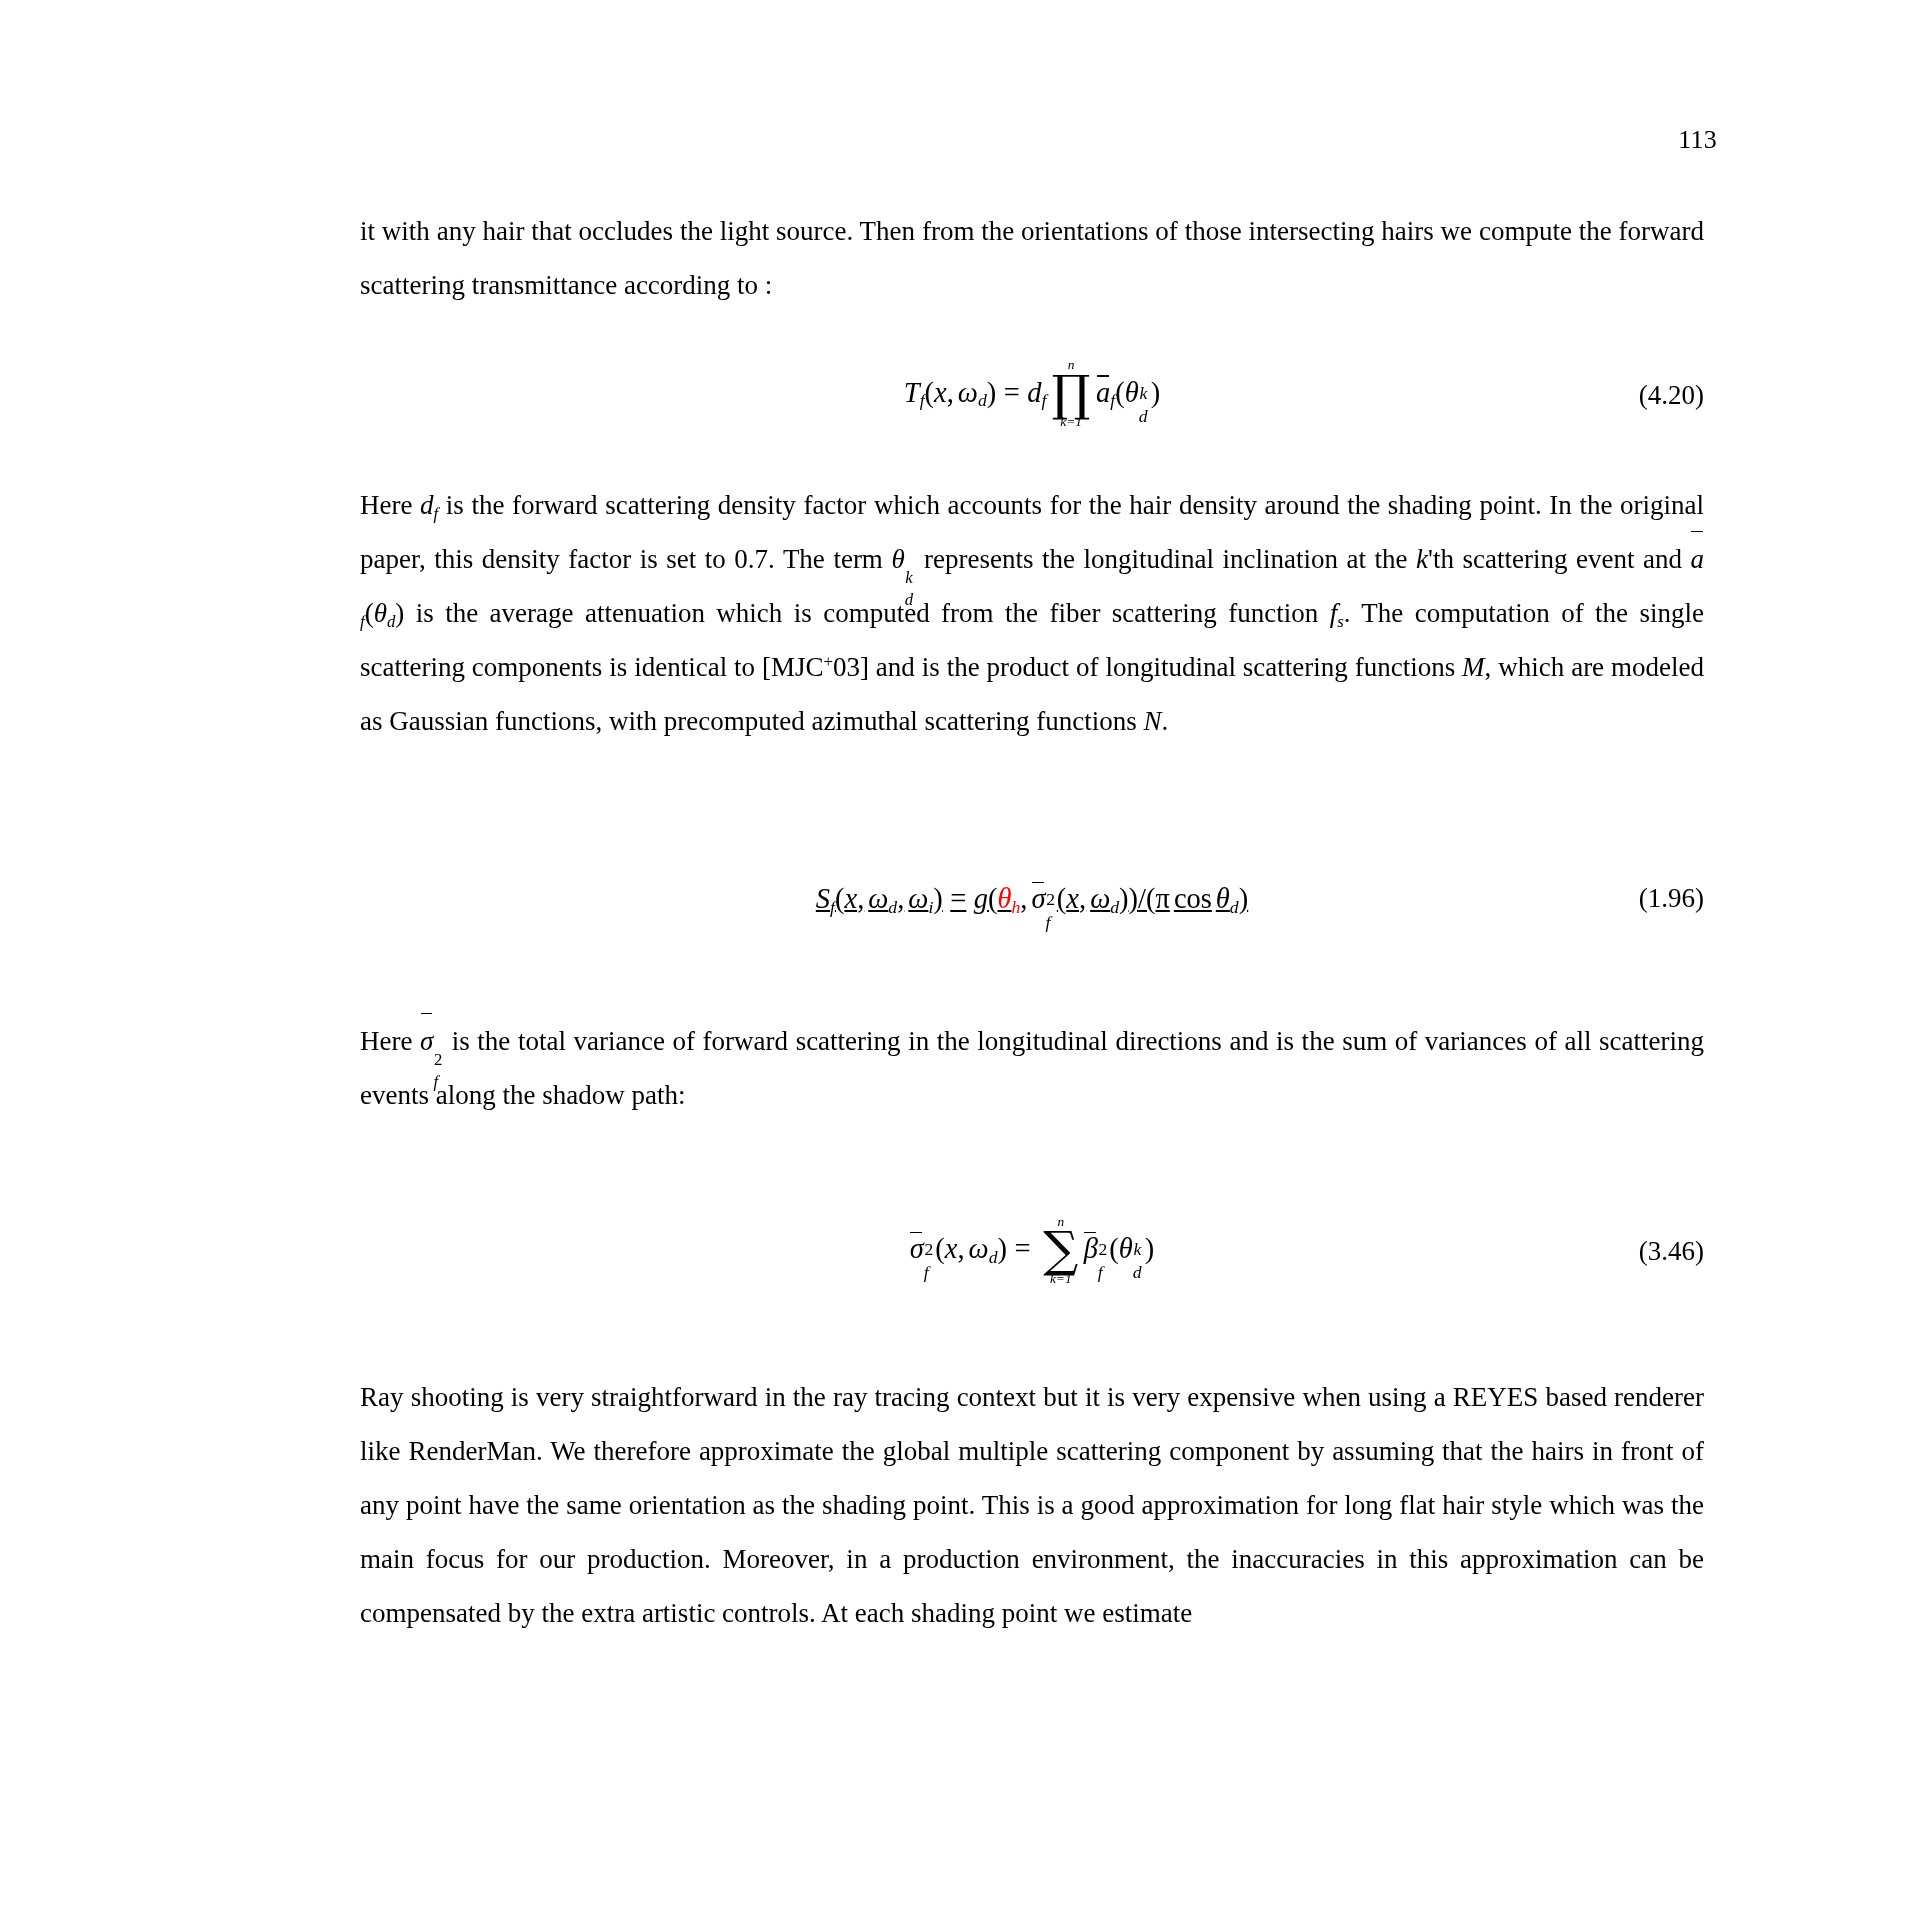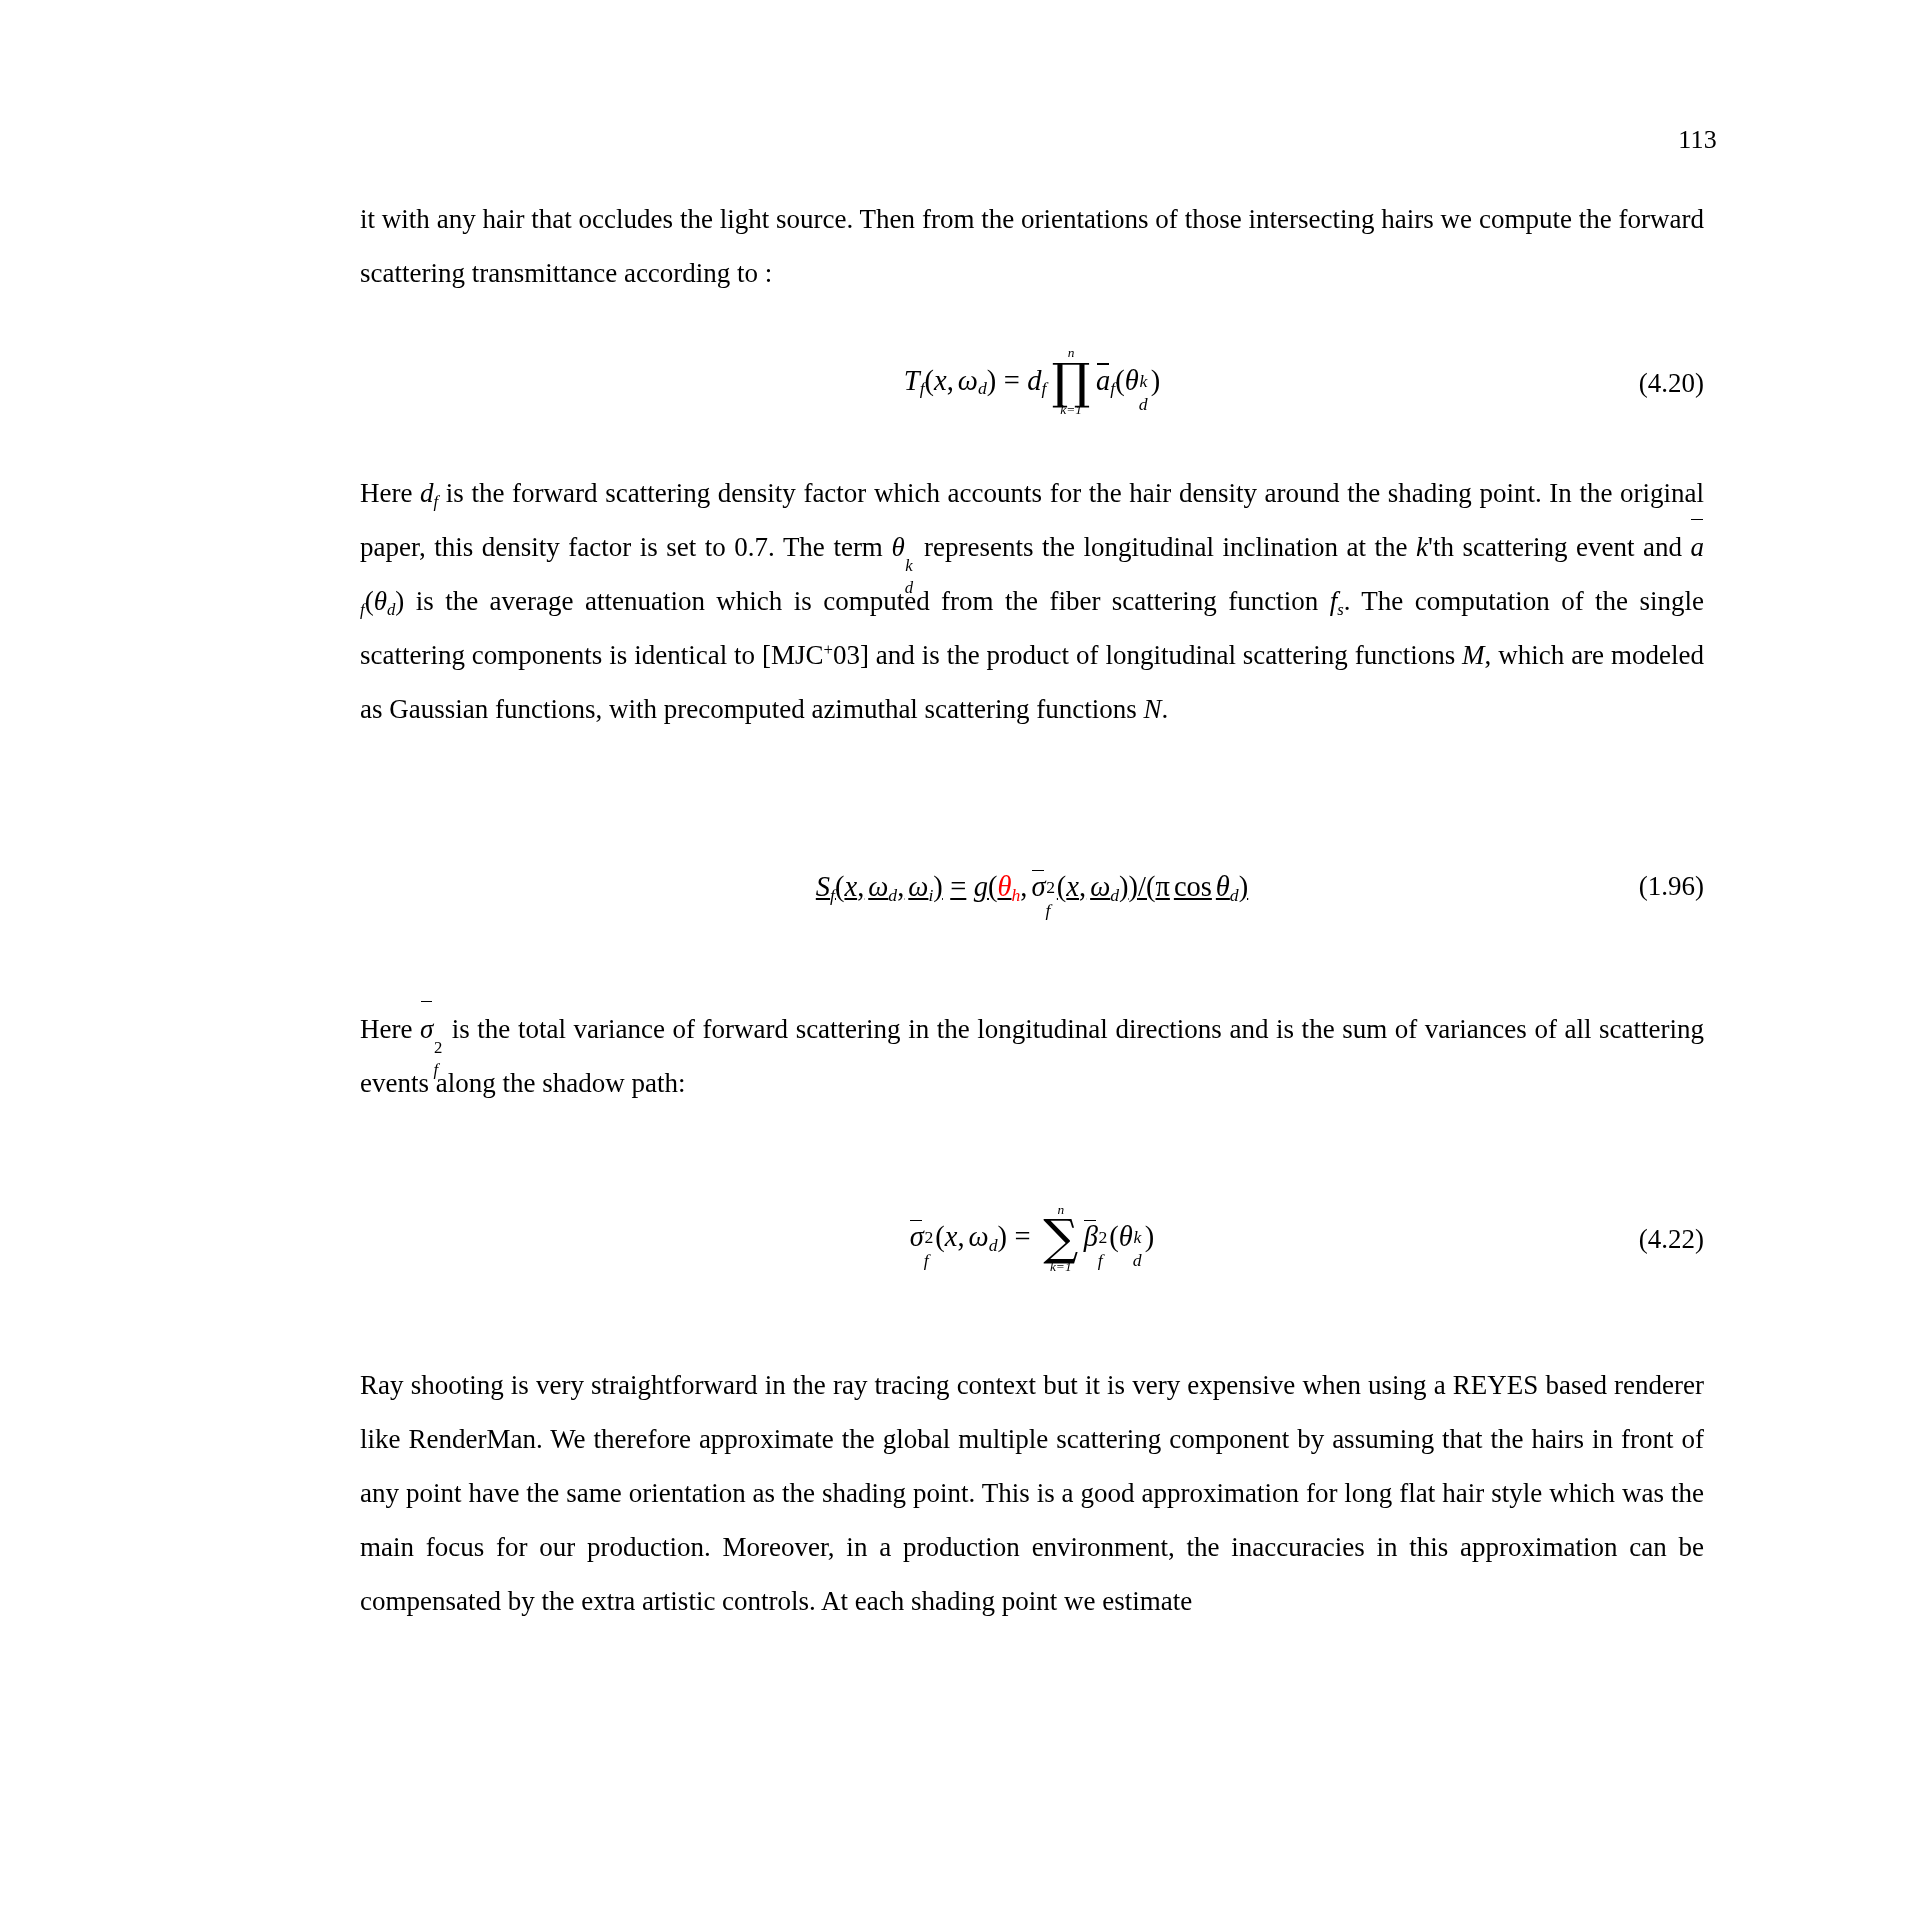--- a/index.html
+++ b/index.html
@@ -26,21 +26,21 @@
     position: absolute;
     top: 127px;
     right: 248px;
     font-size: 26px;
     line-height: 1;
     letter-spacing: 0.2px;
     margin-left: 44px;
   }
   .content {
     position: absolute;
-    top: 192px;
+    top: 204px;
     left: 360px;
     width: 1344px;
   }
   p.body-text {
     margin: 0 0 0 0;
     font-size: 27px;
     line-height: 54px;
     text-align: justify;
     text-justify: inter-word;
     hyphens: none;
@@ -194,21 +194,21 @@
     <div class="para-gap-xl" style="height:79px;"></div>
 
     <div class="eq-block" style="height:101px;">
       <div class="eq-body">
         <span class="overbar">σ</span><span class="subsup"><span class="sup mn" style="font-style:normal;">2</span><span class="sub">f</span></span><span style="display:inline-block;width:0.40em;"></span><span class="mo">(</span><span class="mi">x</span><span class="mo">,</span><span class="sp-thin"></span><span class="mi">ω</span><sub class="msub mi">d</sub><span class="mo">)</span><span class="sp-med"></span><span class="mo">=</span><span class="sp-med"></span><span class="bigop">
             <span class="lim top">n</span>
             <span class="glyph">∑</span>
             <span class="lim bot">k=1</span>
           </span><span class="overbar">β</span><span class="subsup"><span class="sup mn" style="font-style:normal;">2</span><span class="sub">f</span></span><span style="display:inline-block;width:0.40em;"></span><span class="mo">(</span><span class="mi">θ</span><span class="subsup"><span class="sup">k</span><span class="sub">d</span></span><span style="display:inline-block;width:0.42em;"></span><span class="mo">)</span>
       </div>
-      <div class="eq-tag">(4.22)</div>
+      <div class="eq-tag">(3.46)</div>
     </div>
 
     <div class="para-gap-xl" style="height:68px;"></div>
 
     <p class="body-text">Ray shooting is very straightforward in the ray tracing context but it is very expensive when using a REYES based renderer like RenderMan. We therefore approximate the global multiple scattering component by assuming that the hairs in front of any point have the same orientation as the shading point. This is a good approximation for long flat hair style which was the main focus for our production. Moreover, in a production environment, the inaccuracies in this approximation can be compensated by the extra artistic controls. At each shading point we estimate</p>
 
   </div>
 </div>
 
 

